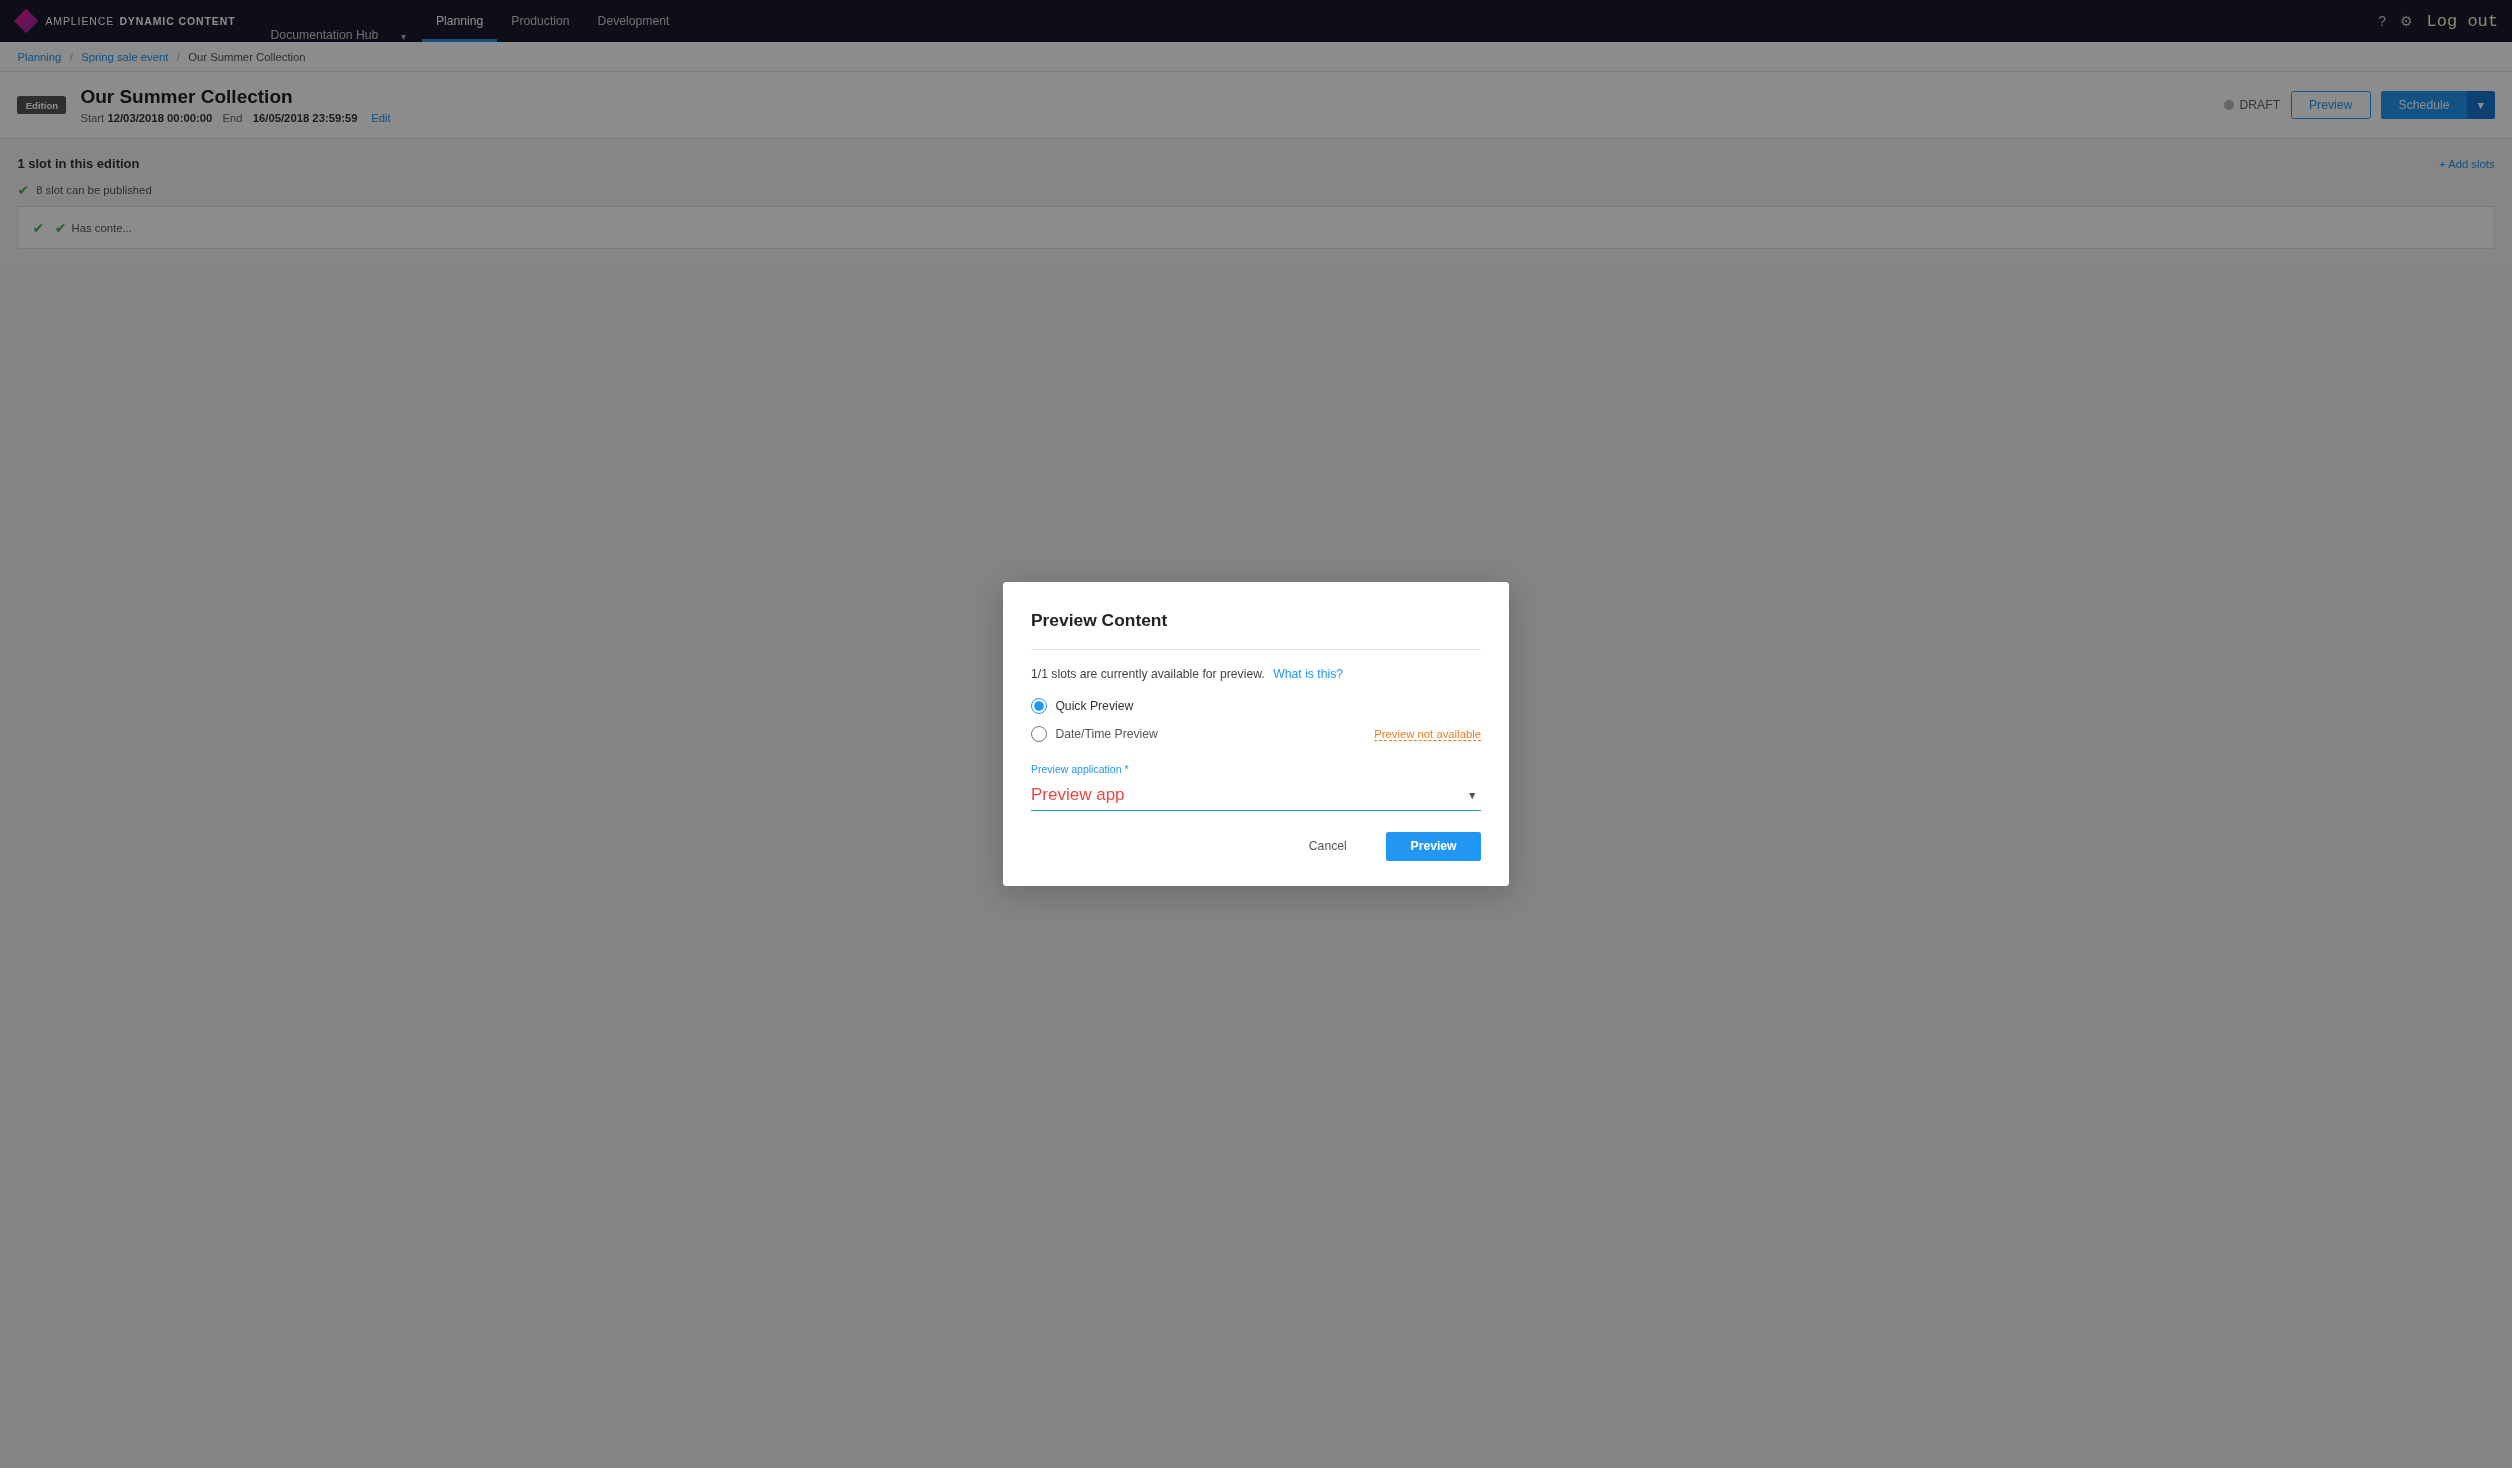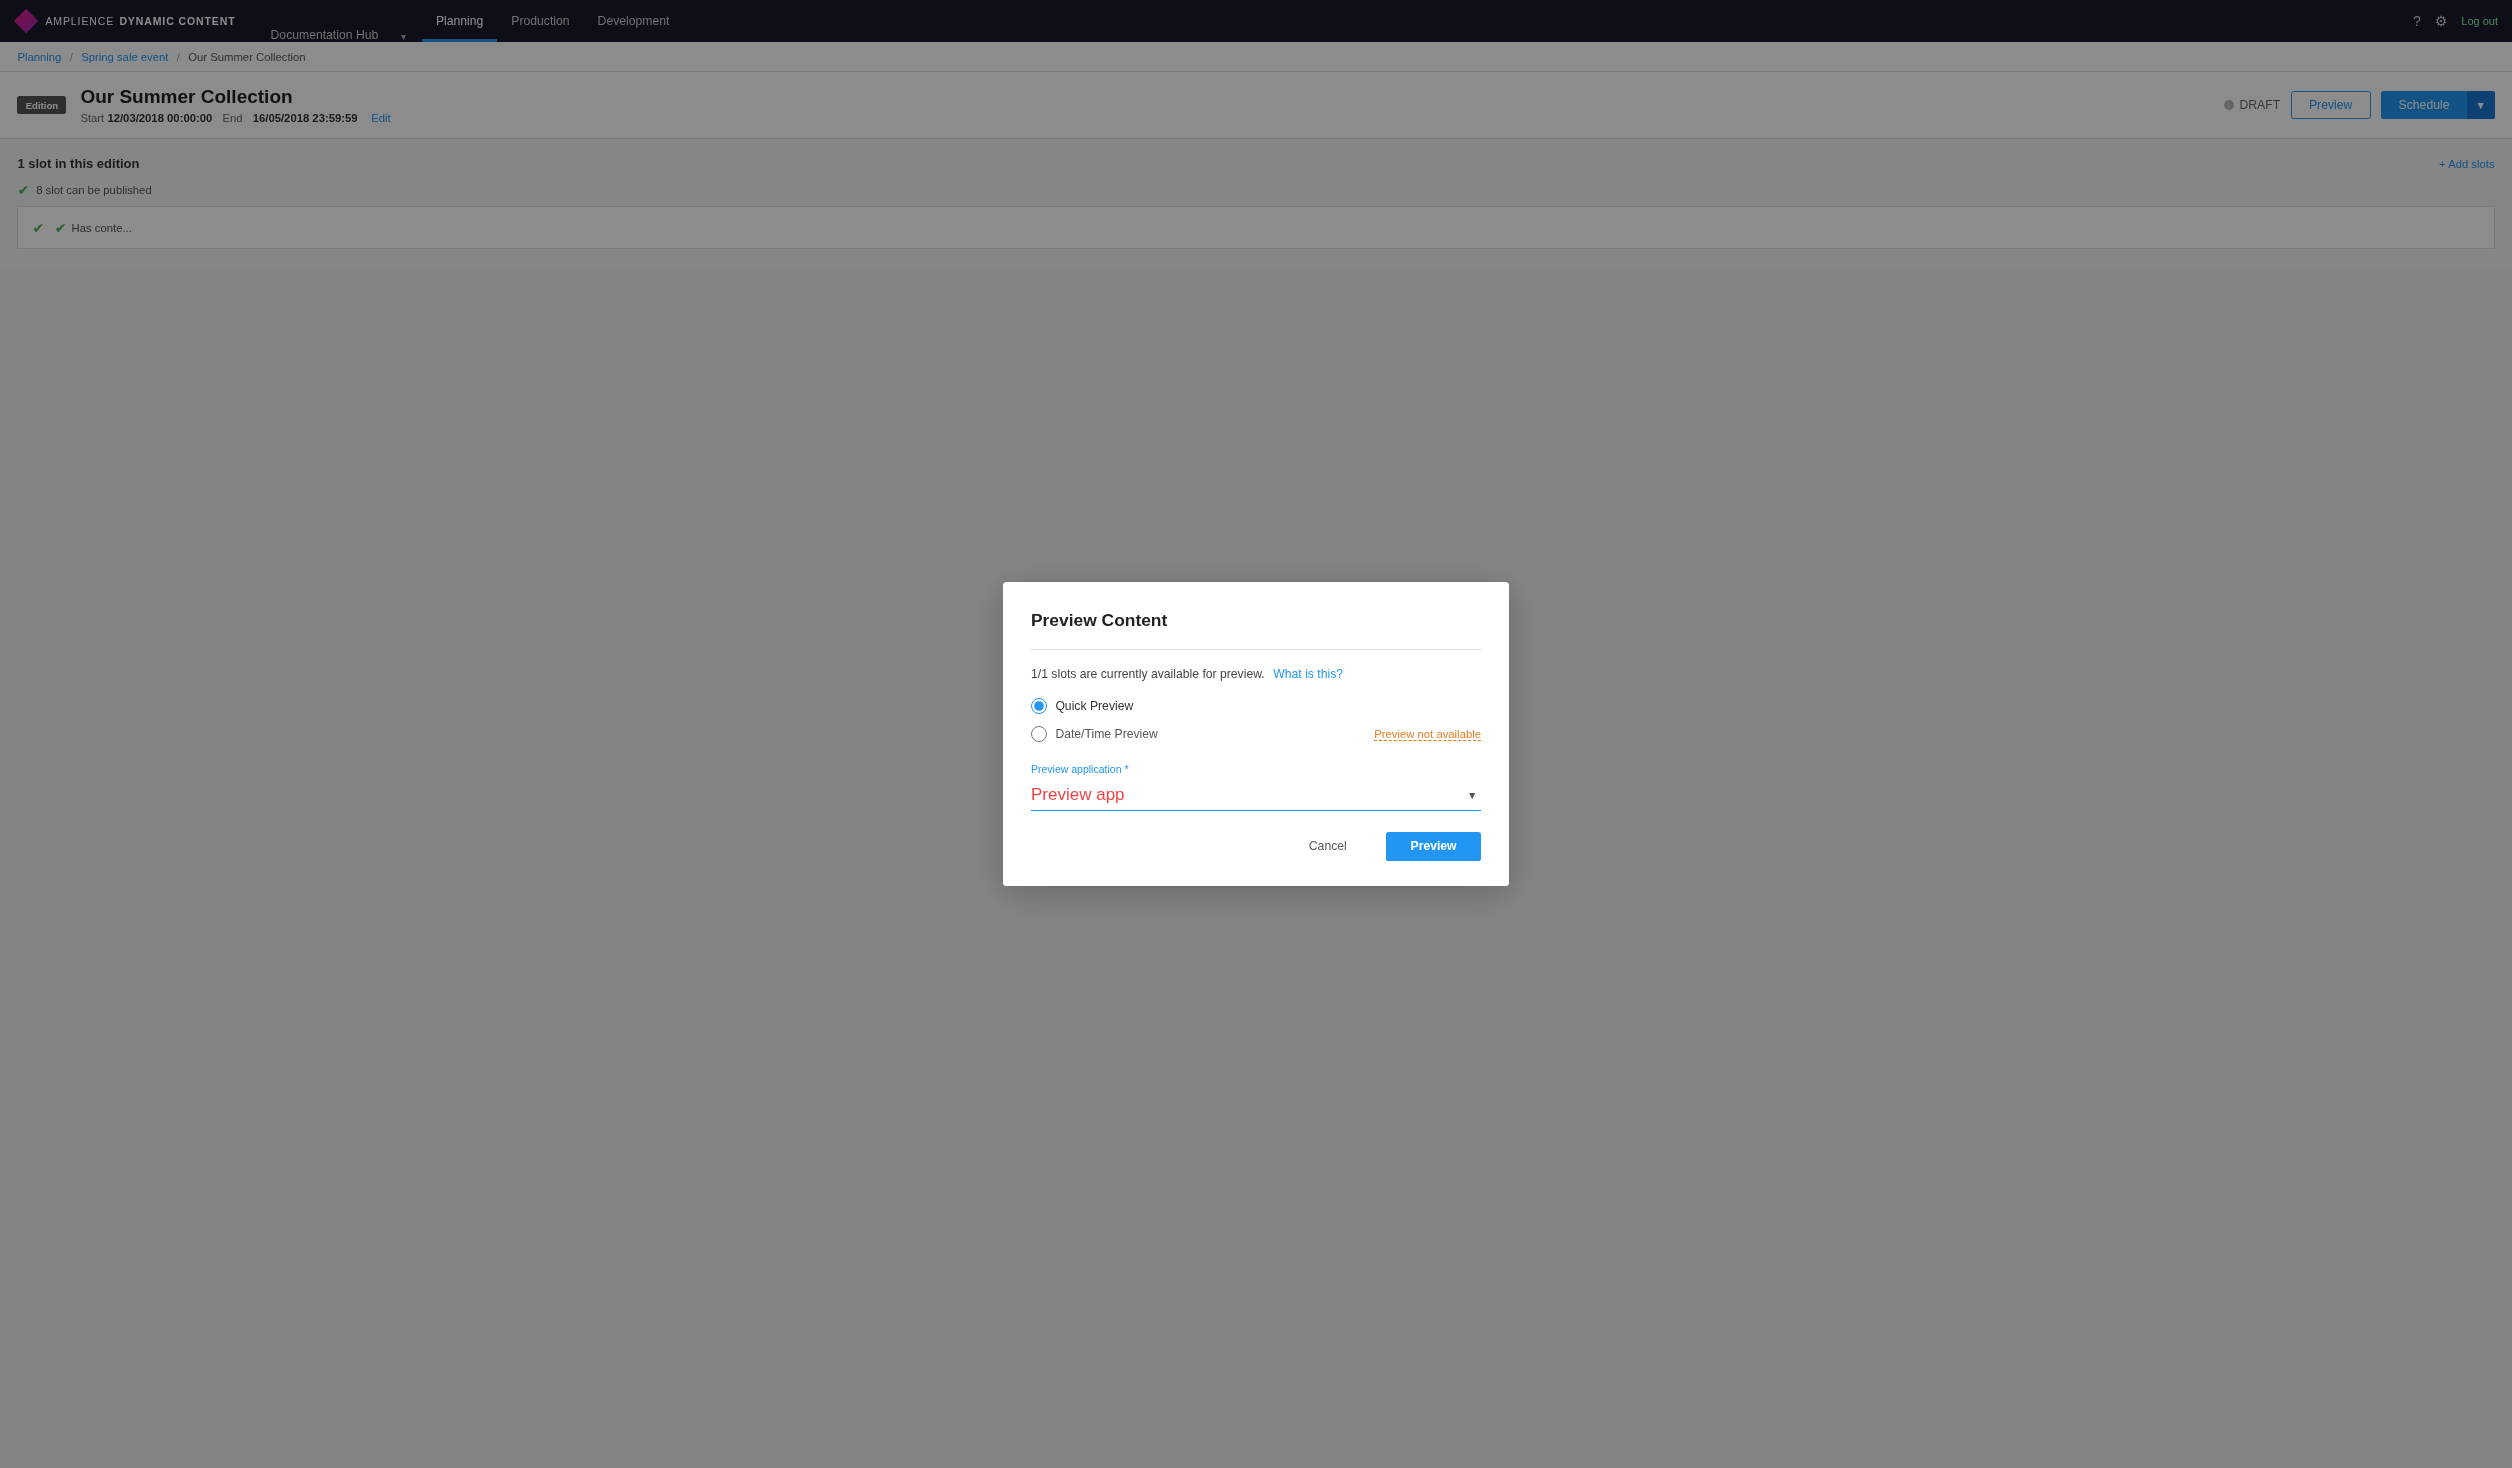--- a/index.html
+++ b/index.html
@@ -41,21 +41,21 @@
       bottom: 0;
       left: 0;
       right: 0;
       height: 2.6px;
       background: #2196f3;
     }
     .nav-item-with-arrow { display: flex; align-items: flex-end; gap: 21px; }
     .nav-arrow { color: #aaa; font-size: 8.7px; }
     .nav-right { display: flex; align-items: center; gap: 14px; margin-left: auto; }
     .nav-icon { color: #ccc; cursor: pointer; font-size: 14px; }
-    .logout-btn { color: #86efac; cursor: pointer; font-size: 11px; }
+    .logout-btn { color: #fef9c3; cursor: pointer; font-size: 17px; font-family: Liberation Mono, monospace; }
     .brand-logo {
       width: 24.4px; height: 24.4px;
       background: linear-gradient(135deg, #e91e8c, #9c27b0);
       clip-path: polygon(50% 0%, 100% 50%, 50% 100%, 0% 50%);
       margin-right: 7px;
     }
 
     
     .breadcrumb {
       background: #fff;

